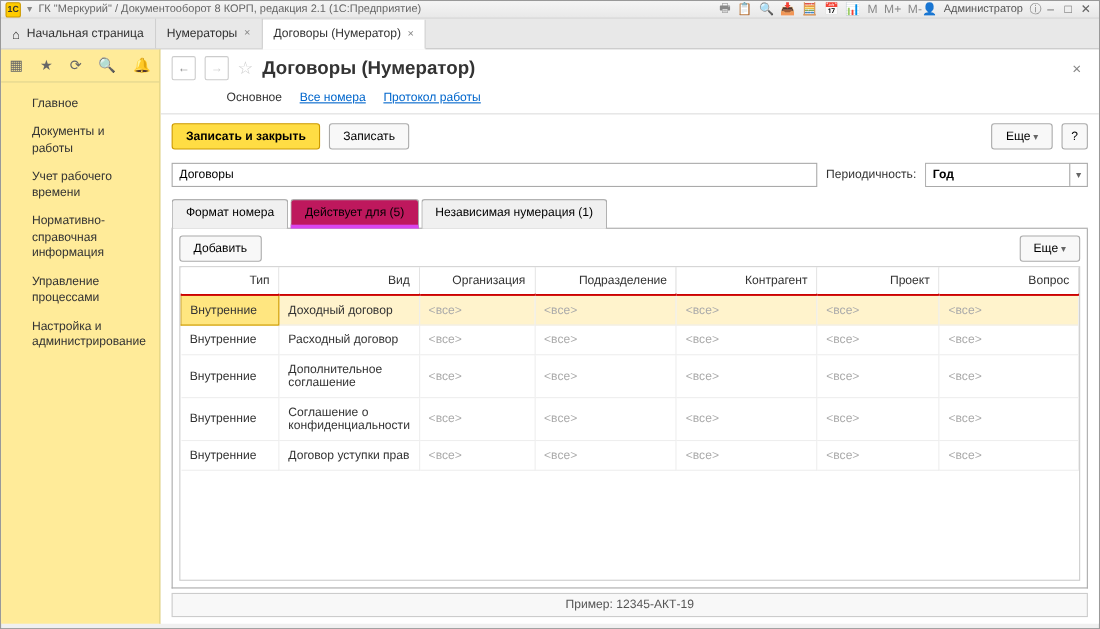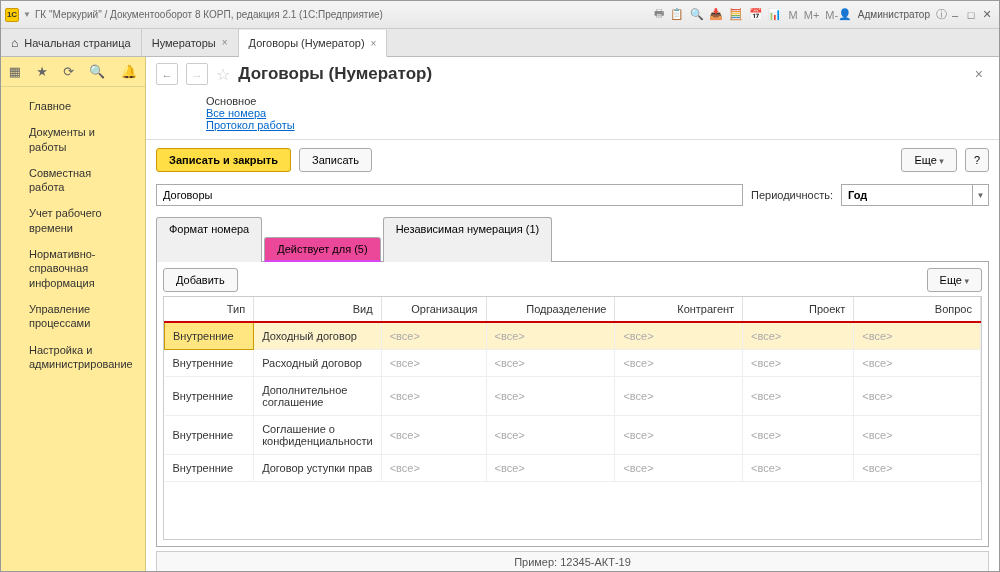--- a/index.html
+++ b/index.html
@@ -1,17 +1,17 @@
 <!DOCTYPE html>
 <html><head>
 <meta charset="utf-8">
 <style>
 * { box-sizing: border-box; margin: 0; padding: 0; font-family: Arial, sans-serif; font-size: 11px; }
 body { background: #f0f0f0; width: 1000px; height: 572px; overflow: hidden; border: 1px solid #999; }
-.titlebar { height: 28px; background: linear-gradient(#f5f5f5,#e8e8e8); display: flex; align-items: center; padding: 0 4px; border-bottom: 1px solid #ccc; }
+.titlebar { height: 16px; background: linear-gradient(#f5f5f5,#e8e8e8); display: flex; align-items: center; padding: 0 4px; border-bottom: 1px solid #ccc; }
 .titlebar .logo { width: 14px; height: 14px; background: #ffcc00; border: 1px solid #cc9900; font-size: 8px; font-weight: bold; color: #333; display: flex; align-items: center; justify-content: center; border-radius: 2px; }
 .titlebar .drop { margin: 0 4px; color: #888; font-size: 8px; }
 .titlebar .title { color: #666; font-size: 10px; flex: 0 0 auto; }
 .titlebar .spacer { flex: 1; }
 .titlebar .tb-icons { display: flex; align-items: center; gap: 6px; }
 .titlebar .tb-icons span { color: #888; font-size: 11px; cursor: default; }
 .titlebar .admin { color: #555; font-size: 10px; margin: 12px 6px; }
 .titlebar .win-btn { width: 16px; text-align: center; color: #666; font-size: 11px; }
 .tabbar { height: 28px; background: #e8e8e8; display: flex; align-items: stretch; border-bottom: 1px solid #bbb; }
 .tabbar .tab { display: flex; align-items: center; padding: 0 10px; border-right: 1px solid #ccc; background: #e8e8e8; color: #333; gap: 6px; }
@@ -24,38 +24,38 @@
 .sidebar .iconrow span { color: #666; font-size: 13px; }
 .sidebar .nav { padding: 6px 0; }
 .sidebar .nav div { padding: 6px 28px; color: #333; font-size: 11px; line-height: 1.3; cursor: default; }
 .main { flex: 1; background: #fff; display: flex; flex-direction: column; overflow: hidden; }
 .main-header { display: flex; align-items: center; padding: 6px 10px; gap: 8px; }
 .nav-btn { width: 22px; height: 22px; border: 1px solid #ccc; display: flex; align-items: center; justify-content: center; color: #888; border-radius: 2px; }
 .nav-btn.disabled { color: #ccc; }
 .star { color: #ccc; font-size: 16px; }
 .page-title { font-size: 17px; font-weight: bold; color: #333; }
 .close-x { margin-left: auto; color: #888; font-size: 14px; padding: 0 6px; }
-.subnav { display: flex; padding: 4px 10px 8px 60px; border-bottom: 1px solid #ddd; flex-direction: column; }
+.subnav { display: flex; gap: 16px; padding: 4px 10px 8px 60px; border-bottom: 1px solid #ddd; }
 .subnav span { color: #0066cc; text-decoration: underline; cursor: pointer; }
 .subnav span.active { color: #333; text-decoration: none; }
 .toolbar { display: flex; align-items: center; padding: 8px 10px; gap: 8px; }
 .btn { border: 1px solid #aaa; padding: 5px 12px; border-radius: 3px; background: #f8f8f8; cursor: pointer; }
 .btn.primary { background: #ffdd44; border-color: #cc9900; font-weight: bold; }
 .toolbar .spacer { flex: 1; }
 .btn.more::after { content: " ▾"; font-size: 9px; color: #666; }
 .btn.help { padding: 5px 8px; }
 .form-row { display: flex; align-items: center; padding: 4px 10px; gap: 8px; }
 .form-row input[type=text] { flex: 1; border: 1px solid #aaa; padding: 4px 6px; font-size: 11px; }
 .form-row label { color: #333; }
 .form-row .select { display: flex; border: 1px solid #aaa; }
 .form-row .select input { border: none; padding: 4px 6px; width: 130px; font-weight: bold; }
 .form-row .select .arr { border-left: 1px solid #aaa; width: 16px; display: flex; align-items: center; justify-content: center; color: #666; font-size: 8px; }
 .inner-tabs { display: flex; margin: 6px 10px 0 10px; border-bottom: 1px solid #aaa; }
 .inner-tabs .itab { padding: 5px 12px; border: 1px solid #aaa; border-bottom: none; background: #f0f0f0; margin-right: 2px; border-radius: 3px 3px 0 0; position: relative; top: 1px; }
-.inner-tabs .itab.active { background: #ec4899; border-bottom: 2px solid #d946ef; margin-top: 20px; }
+.inner-tabs .itab.active { background: #be185d; border-bottom: 4px solid #d946ef; }
 .inner-content { margin: 0 10px; border: 1px solid #aaa; border-top: none; padding: 6px; flex: 1; display: flex; flex-direction: column; overflow: hidden; }
 .inner-toolbar { display: flex; align-items: center; margin-bottom: 4px; }
 .table-wrapper { flex: 1; border: 1px solid #ccc; overflow: auto; background: #fff; }
 table { width: 100%; border-collapse: collapse; }
 th { text-align: right; padding: 6px 8px; font-weight: normal; color: #333; border-right: 1px solid #e0e0e0; background: #fff; border-bottom: 2px solid #cc0000; position: sticky; top: 0; }
 td { padding: 7px 8px; border-right: 1px solid #eee; border-bottom: 1px solid #eee; color: #333; }
 td.placeholder { color: #aaa; }
 tr.selected td { background: #fff3cc; }
 tr.selected td:first-child { background: #ffe680; border: 1px solid #cc9900; }
 .footer { padding: 4px 10px; border-top: 1px solid #ccc; color: #555; background: #f8f8f8; margin: 4px 10px 6px 10px; border: 1px solid #ccc; text-align: center; }
@@ -112,21 +112,20 @@
     <div class="iconrow" id="side-icons">
         <span>▦</span>
         <span>★</span>
         <span>⟳</span>
         <span>🔍</span>
         <span>🔔</span>
       </div>
     <div class="nav" id="side-nav">
         <div>Главное</div>
         <div>Документы и работы</div>
-        <div>Совместная работа</div>
         <div>Учет рабочего времени</div>
         <div>Нормативно-справочная информация</div>
         <div>Управление процессами</div>
         <div>Настройка и администрирование</div>
       </div>
   </div>
 
   <div class="main">
     <div class="main-header">
       <span class="nav-btn">←</span>

